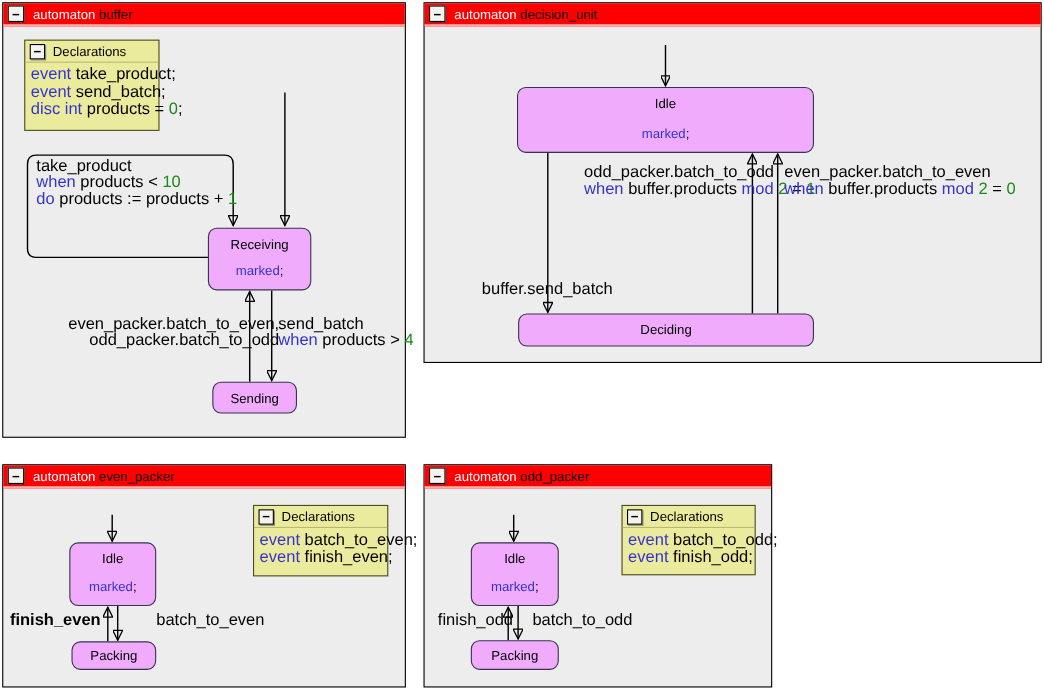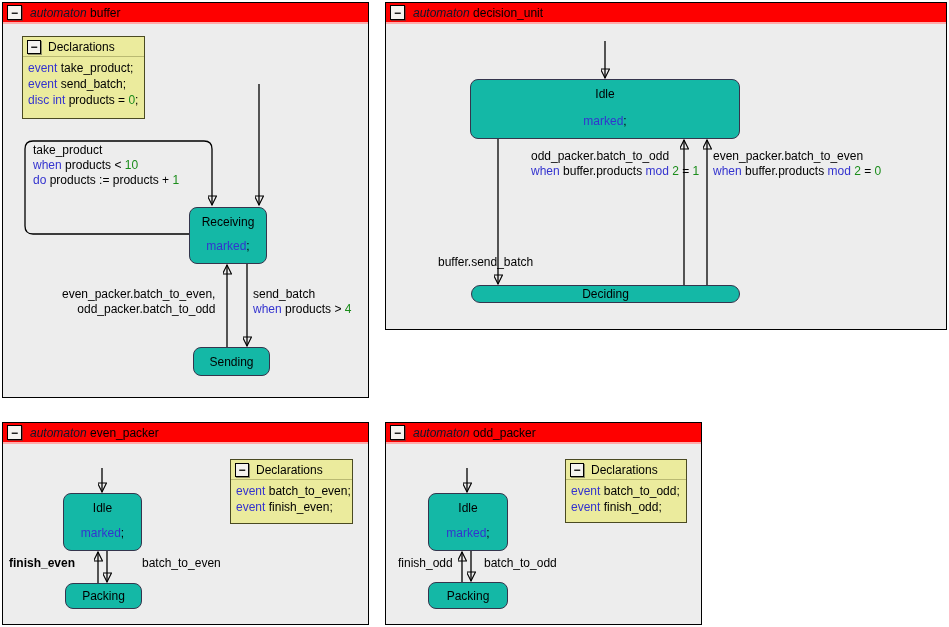--- a/index.html
+++ b/index.html
@@ -1,33 +1,33 @@
 <!DOCTYPE html>
 <html><head>
 <meta charset="utf-8">
 <style>
   html,body{margin:0;padding:0;}
   body{width:949px;height:627px;background:#ffffff;font-family:"Liberation Sans",sans-serif;position:relative;overflow:hidden;}
   .panel{position:absolute;background:#ededed;border:1px solid #000;box-sizing:border-box;}
   .titlebar{height:21px;background:#fe0000;border-bottom:2px solid #ffabab;display:flex;align-items:center;padding:0 4px;box-sizing:border-box;gap:8px;}
   .minbtn{width:13px;height:13px;background:#f4f3ef;border:1px solid #000;box-shadow:1px 1px 0 rgba(60,60,60,.55);display:flex;align-items:center;justify-content:center;font-size:12px;font-weight:bold;line-height:1;color:#000;cursor:default;flex:0 0 auto;}
   .ptitle{font-size:12px;white-space:pre;}
-  .ptitle .kw{color:#0f172a;font-style:italic;}
+  .ptitle .kw{color:#ffffff;}
   .ptitle .nm{color:#000;}
   .canvas{position:relative;width:100%;height:calc(100% - 21px);}
   svg.wires{position:absolute;left:0;top:0;width:100%;height:100%;}
   svg.wires line, svg.wires path{stroke:#000;stroke-width:1.3;fill:none;}
-  .state{position:absolute;background:#14b8a6;border:1.4px solid #35354d;border-radius:8px;display:flex;flex-direction:column;align-items:center;box-sizing:border-box;font-size:12px;color:#000;}
+  .state{position:absolute;background:#f0abfc;border:1.4px solid #35354d;border-radius:8px;display:flex;flex-direction:column;align-items:center;box-sizing:border-box;font-size:12px;color:#000;}
   .state.two{justify-content:space-between;padding:7px 4px 9px;}
   .state.one{justify-content:center;}
   .decl{position:absolute;background:#ebeb9d;border:1px solid #4a4a22;box-sizing:border-box;}
   .decl-header{display:flex;align-items:center;gap:7px;padding:3px 4px 2px;font-size:12px;color:#000;border-bottom:1px solid #b9b972;}
   .decl-header .minbtn{width:12px;height:12px;}
   .decl-body{padding:3px 5px 4px;}
-  .lbl-line{line-height:16px;white-space:pre;font-size:12px;}
+  .lbl-line{line-height:16px;white-space:pre;font-size:15px;}
   .lbl{position:absolute;}
   .lbl .lbl-line{line-height:15px;}
   .state .lbl-line{font-size:12px;}
   .tok-kw{color:#3433cf;}
   .tok-n{color:#1a8c1a;}
   .tok-p{color:#000;}
 </style>
 </head>
 <body>
 
@@ -61,21 +61,21 @@
           <div class="lbl-line"><span class="tok-kw">event </span><span class="tok-p">take_product;</span></div>
           <div class="lbl-line"><span class="tok-kw">event </span><span class="tok-p">send_batch;</span></div>
           <div class="lbl-line"><span class="tok-kw">disc int </span><span class="tok-p">products = </span><span class="tok-n">0</span><span class="tok-p">;</span></div>
         </div>
     </div>
     <div class="lbl" style="left:30px;top:119px;">
         <div class="lbl-line"><span class="tok-p">take_product</span></div>
         <div class="lbl-line"><span class="tok-kw">when </span><span class="tok-p">products &lt; </span><span class="tok-n">10</span></div>
         <div class="lbl-line"><span class="tok-kw">do </span><span class="tok-p">products := products + </span><span class="tok-n">1</span></div>
       </div>
-    <div class="state two" style="left:186px;top:183px;width:78px;height:57px;">
+    <div class="state two" style="left:186px;top:183px;width:94px;height:57px;">
       <span>Receiving</span>
       <span>
           <div class="lbl-line"><span class="tok-kw">marked</span><span class="tok-p">;</span></div>
         </span>
     </div>
     <div class="lbl" style="left:59px;top:263px;text-align:right;">
         <div class="lbl-line"><span class="tok-p">even_packer.batch_to_even,</span></div>
         <div class="lbl-line"><span class="tok-p">odd_packer.batch_to_odd</span></div>
       </div>
     <div class="lbl" style="left:250px;top:263px;">
@@ -117,21 +117,21 @@
         <div class="lbl-line"><span class="tok-p">odd_packer.batch_to_odd</span></div>
         <div class="lbl-line"><span class="tok-kw">when </span><span class="tok-p">buffer.products </span><span class="tok-kw">mod </span><span class="tok-n">2</span><span class="tok-p"> = </span><span class="tok-n">1</span></div>
       </div>
     <div class="lbl" style="left:327px;top:125px;">
         <div class="lbl-line"><span class="tok-p">even_packer.batch_to_even</span></div>
         <div class="lbl-line"><span class="tok-kw">when </span><span class="tok-p">buffer.products </span><span class="tok-kw">mod </span><span class="tok-n">2</span><span class="tok-p"> = </span><span class="tok-n">0</span></div>
       </div>
     <div class="lbl" style="left:16px;top:231px;padding-left:36px;">
         <div class="lbl-line"><span class="tok-p">buffer.send_batch</span></div>
       </div>
-    <div class="state one" style="left:85px;top:261px;width:269px;height:18px;border-radius:13px;">
+    <div class="state one" style="left:85px;top:261px;width:269px;height:30px;">
       <span>Deciding</span>
     </div>
   </div>
 </div>
 
 <div class="panel" style="left:2px;top:422px;width:367px;height:203px;">
   <div class="titlebar">
     <div class="minbtn">
         <span>−</span>
       </div>

